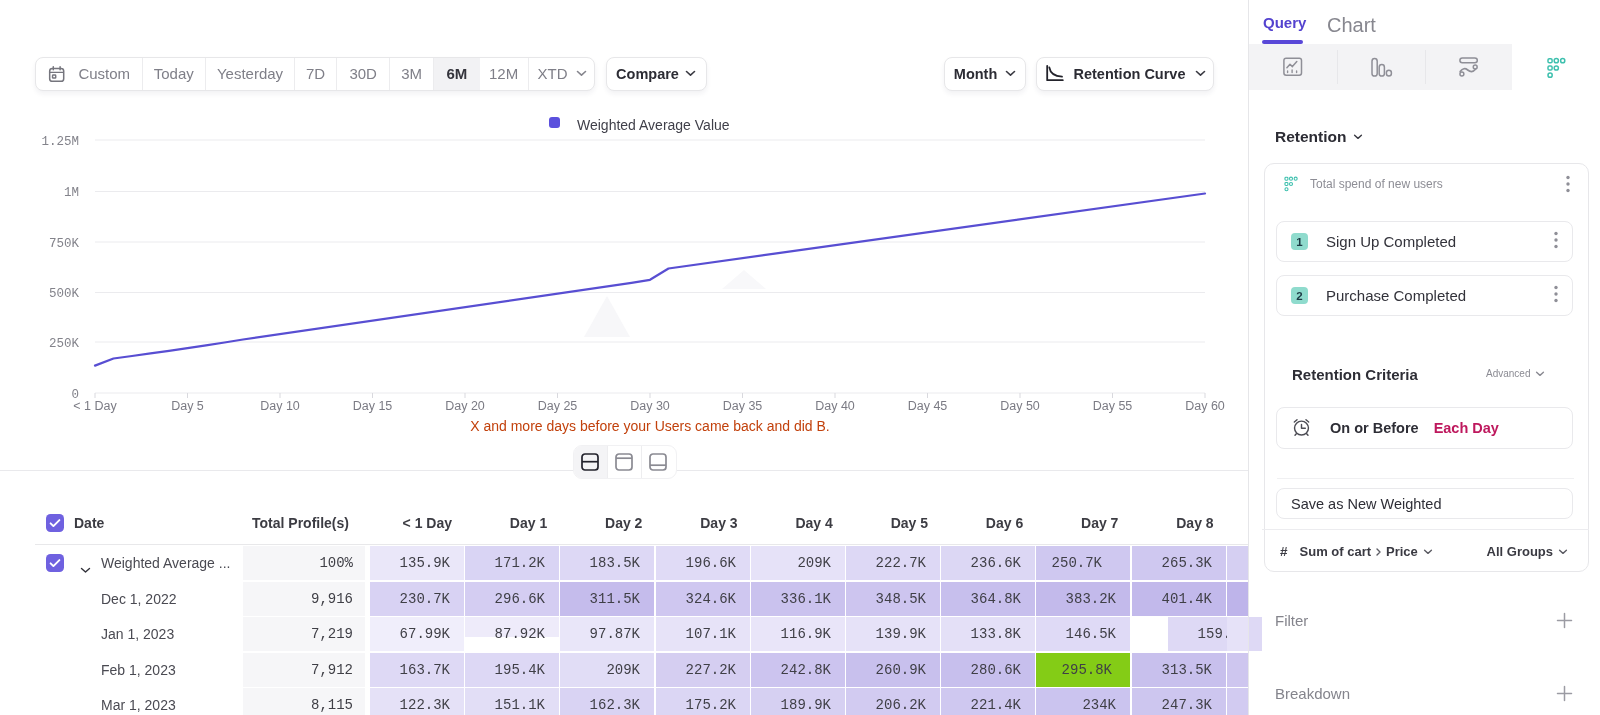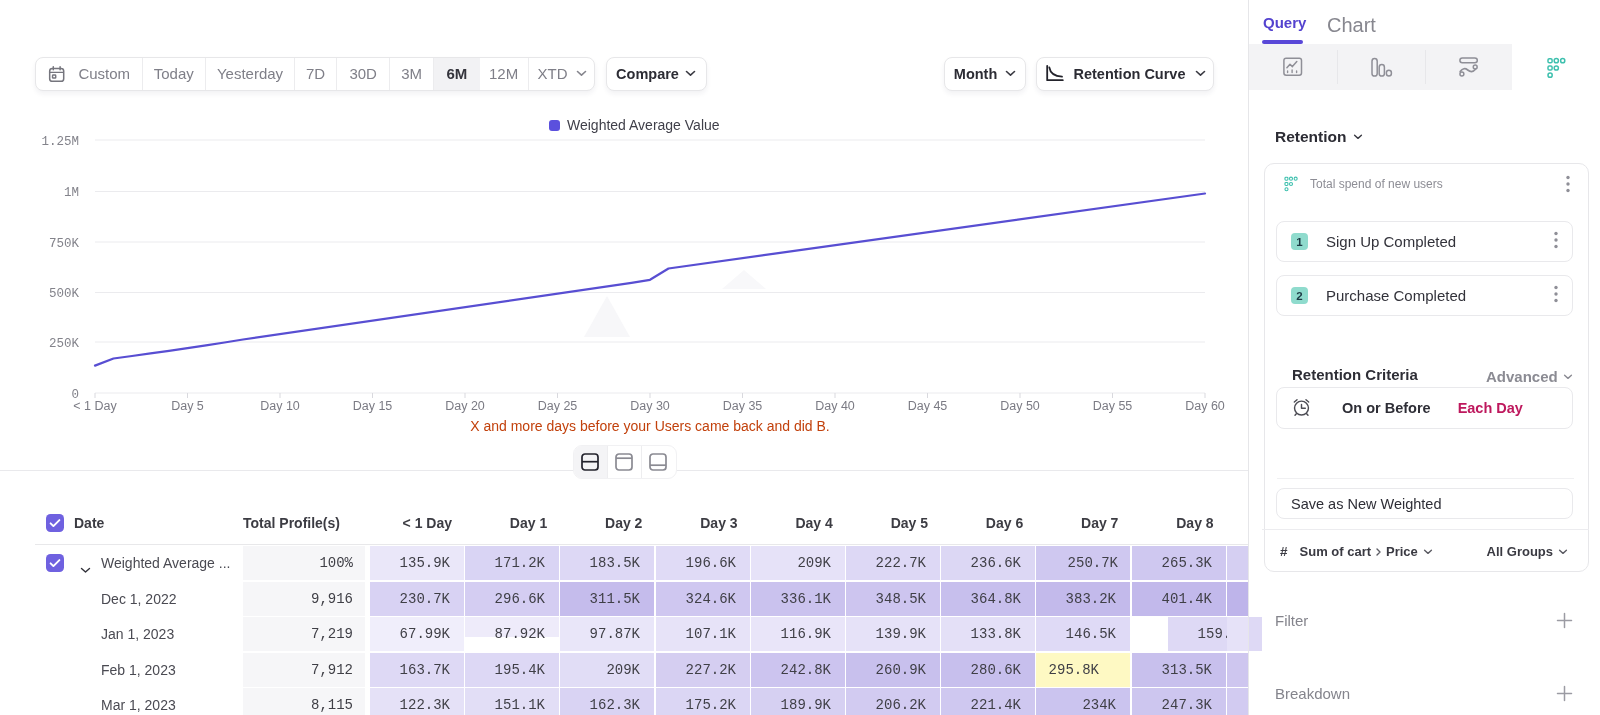--- a/index.html
+++ b/index.html
@@ -58,21 +58,21 @@
     <svg width="20" height="19" viewBox="0 0 20 19" style="flex:none">
 <path d="M2.2 1.8v14.4h15.6" stroke="#23232b" stroke-width="1.8" fill="none" stroke-linecap="round" stroke-linejoin="round"></path>
 <path d="M4.3 3.4c.9 5.6 4 8.8 12.7 9.3" stroke="#23232b" stroke-width="1.8" fill="none" stroke-linecap="round"></path>
 </svg>
     <span class="bt">Retention Curve</span>
     <svg width="11" height="7" viewBox="0 0 11 7" style="flex:none">
       <path d="M1.5 1.5l4 3.6 4-3.6" stroke="#3a3a42" stroke-width="1.6" fill="none" stroke-linecap="round" stroke-linejoin="round"></path>
     </svg>
   </div>
 
-<div class="abs" style="left:549px;top:117px;display:flex;align-items:center;gap:7px">
+<div class="abs" style="left:549px;top:117px;display:flex;align-items:flex-start;gap:17px">
 <div style="width:11px;height:11px;border-radius:3px;background:#5b50dd"></div>
 <span style="font-size:14px;color:#3f3f49;font-weight:500">Weighted Average Value</span>
   </div>
 <svg class="abs" style="left:0;top:100px" width="1248" height="330" viewBox="0 0 1248 330">
 <polygon points="584,237 607,196 630,237" fill="#f7f7f9"></polygon>
 <polygon points="722,189 744,170 766,189" fill="#f8f8fa"></polygon>
 <line x1="95" y1="40" x2="1205" y2="40" stroke="#ebebee" stroke-width="1"></line>
     <text x="79" y="44.5" text-anchor="end" class="mono" font-size="12.5" fill="#83838b">1.25M</text>
     <line x1="95" y1="91.5" x2="1205" y2="91.5" stroke="#ebebee" stroke-width="1"></line>
     <text x="79" y="96.0" text-anchor="end" class="mono" font-size="12.5" fill="#83838b">1M</text>
@@ -133,21 +133,21 @@
         <line x1="1" y1="12.2" x2="17" y2="12.2" stroke="#8a8a92" stroke-width="1.7"></line>
       </svg>
     </div>
 </div>
 
 <div class="abs" style="left:46px;top:514px"><svg width="18" height="18" viewBox="0 0 18 18">
       <rect width="18" height="18" rx="4.5" fill="#6f61e0"></rect>
 <path d="M4.6 9.3l2.8 2.8 6-6" stroke="#fff" stroke-width="1.9" fill="none" stroke-linecap="round" stroke-linejoin="round"></path>
     </svg></div>
 <div class="abs th" style="left:74px;top:515px">Date</div>
-<div class="abs th" style="left:243px;top:515px;width:115px;text-align:left">Total Profile(s)</div>
+<div class="abs th" style="left:243px;top:515px;width:115px;text-align:center">Total Profile(s)</div>
 <div class="abs th" style="left:370.0px;top:515px;width:82.0px;text-align:right">&lt; 1 Day</div>
 <div class="abs th" style="left:465.2px;top:515px;width:82.0px;text-align:right">Day 1</div>
 <div class="abs th" style="left:560.4px;top:515px;width:82.0px;text-align:right">Day 2</div>
 <div class="abs th" style="left:655.6px;top:515px;width:82.0px;text-align:right">Day 3</div>
 <div class="abs th" style="left:750.8px;top:515px;width:82.0px;text-align:right">Day 4</div>
 <div class="abs th" style="left:846.0px;top:515px;width:82.0px;text-align:right">Day 5</div>
 <div class="abs th" style="left:941.2px;top:515px;width:82.0px;text-align:right">Day 6</div>
 <div class="abs th" style="left:1036.4px;top:515px;width:82.0px;text-align:right">Day 7</div>
 <div class="abs th" style="left:1131.6px;top:515px;width:82.0px;text-align:right">Day 8</div>
 <div class="abs" style="left:35px;top:544px;width:1213px;height:1px;background:#e8e8ea"></div>
@@ -160,21 +160,21 @@
     </svg></div>
 <div class="abs rowlab" style="left:101px;top:546.0px;height:34px;line-height:34px">Weighted Average ...</div>
 <div class="abs mono num" style="left:243px;top:546.0px;width:122px;height:34px;line-height:34px;background:#f6f6f8;padding-right:12px">100%</div>
 <div class="abs mono num" style="left:370px;top:546.0px;width:94px;height:34px;line-height:34px;background:#eae7f9;padding-right:14px">135.9K</div>
 <div class="abs mono num" style="left:465px;top:546.0px;width:94px;height:34px;line-height:34px;background:#d9d4f4;padding-right:14px">171.2K</div>
 <div class="abs mono num" style="left:560px;top:546.0px;width:94px;height:34px;line-height:34px;background:#ddd8f5;padding-right:14px">183.5K</div>
 <div class="abs mono num" style="left:656px;top:546.0px;width:94px;height:34px;line-height:34px;background:#e0dbf6;padding-right:14px">196.6K</div>
 <div class="abs mono num" style="left:751px;top:546.0px;width:94px;height:34px;line-height:34px;background:#e6e2f8;padding-right:14px">209K</div>
 <div class="abs mono num" style="left:846px;top:546.0px;width:94px;height:34px;line-height:34px;background:#ddd8f5;padding-right:14px">222.7K</div>
 <div class="abs mono num" style="left:941px;top:546.0px;width:94px;height:34px;line-height:34px;background:#dcd7f4;padding-right:14px">236.6K</div>
-<div class="abs mono num" style="left:1036px;top:546.0px;width:94px;height:34px;line-height:34px;background:#cfc8f0;padding-right:12px">250.7K</div>
+<div class="abs mono num" style="left:1036px;top:546.0px;width:94px;height:34px;line-height:34px;background:#cfc8f0;padding-right:28px">250.7K</div>
 <div class="abs mono num" style="left:1132px;top:546.0px;width:94px;height:34px;line-height:34px;background:#cfc8f0;padding-right:14px">265.3K</div>
 <div class="abs" style="left:1227px;top:546.0px;width:21px;height:34px;background:#d5cff2"></div>
 <div class="abs rowlab" style="left:101px;top:581.6px;height:34px;line-height:34px">Dec 1, 2022</div>
 <div class="abs mono num" style="left:243px;top:581.6px;width:122px;height:34px;line-height:34px;background:#f6f6f8;padding-right:12px">9,916</div>
 <div class="abs mono num" style="left:370px;top:581.6px;width:94px;height:34px;line-height:34px;background:#d8d2f3;padding-right:14px">230.7K</div>
 <div class="abs mono num" style="left:465px;top:581.6px;width:94px;height:34px;line-height:34px;background:#d4cdf2;padding-right:14px">296.6K</div>
 <div class="abs mono num" style="left:560px;top:581.6px;width:94px;height:34px;line-height:34px;background:#c5bcec;padding-right:14px">311.5K</div>
 <div class="abs mono num" style="left:656px;top:581.6px;width:94px;height:34px;line-height:34px;background:#cfc7f0;padding-right:14px">324.6K</div>
 <div class="abs mono num" style="left:751px;top:581.6px;width:94px;height:34px;line-height:34px;background:#cac2ee;padding-right:14px">336.1K</div>
 <div class="abs mono num" style="left:846px;top:581.6px;width:94px;height:34px;line-height:34px;background:#cdc5ef;padding-right:14px">348.5K</div>
@@ -196,21 +196,21 @@
 <div class="abs" style="left:1227px;top:617.2px;width:21px;height:34px;background:#e6e2f8"></div>
 <div class="abs rowlab" style="left:101px;top:652.8px;height:34px;line-height:34px">Feb 1, 2023</div>
 <div class="abs mono num" style="left:243px;top:652.8px;width:122px;height:34px;line-height:34px;background:#f6f6f8;padding-right:12px">7,912</div>
 <div class="abs mono num" style="left:370px;top:652.8px;width:94px;height:34px;line-height:34px;background:#ded9f5;padding-right:14px">163.7K</div>
 <div class="abs mono num" style="left:465px;top:652.8px;width:94px;height:34px;line-height:34px;background:#ddd8f5;padding-right:14px">195.4K</div>
 <div class="abs mono num" style="left:560px;top:652.8px;width:94px;height:34px;line-height:34px;background:#e1ddf6;padding-right:14px">209K</div>
 <div class="abs mono num" style="left:656px;top:652.8px;width:94px;height:34px;line-height:34px;background:#d5cef1;padding-right:14px">227.2K</div>
 <div class="abs mono num" style="left:751px;top:652.8px;width:94px;height:34px;line-height:34px;background:#ccc4ef;padding-right:14px">242.8K</div>
 <div class="abs mono num" style="left:846px;top:652.8px;width:94px;height:34px;line-height:34px;background:#c8c0ed;padding-right:14px">260.9K</div>
 <div class="abs mono num" style="left:941px;top:652.8px;width:94px;height:34px;line-height:34px;background:#c7bfed;padding-right:14px">280.6K</div>
-<div class="abs mono num" style="left:1036px;top:652.8px;width:94px;height:34px;line-height:34px;background:#fef9c3;padding-right:31px">295.8K</div>
+<div class="abs mono num" style="left:1036px;top:652.8px;width:94px;height:34px;line-height:34px;background:#84cc16;padding-right:18px">295.8K</div>
 <div class="abs mono num" style="left:1132px;top:652.8px;width:94px;height:34px;line-height:34px;background:#c8c0ed;padding-right:14px">313.5K</div>
 <div class="abs" style="left:1227px;top:652.8px;width:21px;height:34px;background:#cec6ef"></div>
 <div class="abs rowlab" style="left:101px;top:688.4px;height:34px;line-height:34px">Mar 1, 2023</div>
 <div class="abs mono num" style="left:243px;top:688.4px;width:122px;height:34px;line-height:34px;background:#f6f6f8;padding-right:12px">8,115</div>
 <div class="abs mono num" style="left:370px;top:688.4px;width:94px;height:34px;line-height:34px;background:#e5e1f7;padding-right:14px">122.3K</div>
 <div class="abs mono num" style="left:465px;top:688.4px;width:94px;height:34px;line-height:34px;background:#e2def6;padding-right:14px">151.1K</div>
 <div class="abs mono num" style="left:560px;top:688.4px;width:94px;height:34px;line-height:34px;background:#d9d3f3;padding-right:14px">162.3K</div>
 <div class="abs mono num" style="left:656px;top:688.4px;width:94px;height:34px;line-height:34px;background:#dbd6f4;padding-right:14px">175.2K</div>
 <div class="abs mono num" style="left:751px;top:688.4px;width:94px;height:34px;line-height:34px;background:#d6d0f2;padding-right:14px">189.9K</div>
 <div class="abs mono num" style="left:846px;top:688.4px;width:94px;height:34px;line-height:34px;background:#d2cbf1;padding-right:14px">206.2K</div>
@@ -283,26 +283,26 @@
   <div class="badge">2</div>
     <span class="evlab">Purchase Completed</span>
     <div style="margin-left:auto"><svg width="4" height="18" viewBox="0 0 4 18" style="flex:none">
         <circle cx="2" cy="2.5" r="1.7" fill="#8f8f97"></circle>
         <circle cx="2" cy="9" r="1.7" fill="#8f8f97"></circle>
         <circle cx="2" cy="15.5" r="1.7" fill="#8f8f97"></circle>
       </svg></div>
   </div>
 <div class="abs" style="left:1292px;top:366px;font-size:15px;font-weight:700;color:#2e2e36">Retention Criteria</div>
 <div class="abs" style="left:1486px;top:368px;display:flex;align-items:center;gap:5px">
-<span style="font-size:15px;color:#8b8b93;font-weight:700">Advanced</span>
+<span style="font-size:10px;color:#8b8b93;font-weight:400">Advanced</span>
     <svg width="10" height="6" viewBox="0 0 11 7" style="flex:none">
       <path d="M1.5 1.5l4 3.6 4-3.6" stroke="#8b8b93" stroke-width="1.6" fill="none" stroke-linecap="round" stroke-linejoin="round"></path>
     </svg>
   </div>
-<div class="abs card2" style="left:1276px;top:387px;height:42px;gap:12px">
+<div class="abs card2" style="left:1276px;top:407px;height:42px;gap:0">
 <svg width="21" height="21" viewBox="0 0 22 22" style="flex:none;margin-top:-2px">
 <circle cx="11" cy="11.6" r="7.3" fill="none" stroke="#4c4c54" stroke-width="1.5"></circle>
 <path d="M11 7.9v3.9h4" fill="none" stroke="#4c4c54" stroke-width="1.5" stroke-linecap="round" stroke-linejoin="round"></path>
 <path d="M6.3 2.9L3.5 5.2M15.7 2.9l2.8 2.3" stroke="#4c4c54" stroke-width="1.5" fill="none" stroke-linecap="round"></path>
 <path d="M5.6 17.6l-1.4 1.6M16.4 17.6l1.4 1.6" stroke="#4c4c54" stroke-width="1.5" fill="none" stroke-linecap="round"></path>
 </svg>
     <span style="margin-left:18px;font-size:14.5px;font-weight:600;color:#2e2e36">On or Before</span>
 <span style="margin-left:15px;font-size:14.5px;color:#be185d;font-weight:700">Each Day</span>
   </div>
 <div class="abs" style="left:1277px;top:478px;width:297px;height:1px;background:#f0f0f2"></div>

